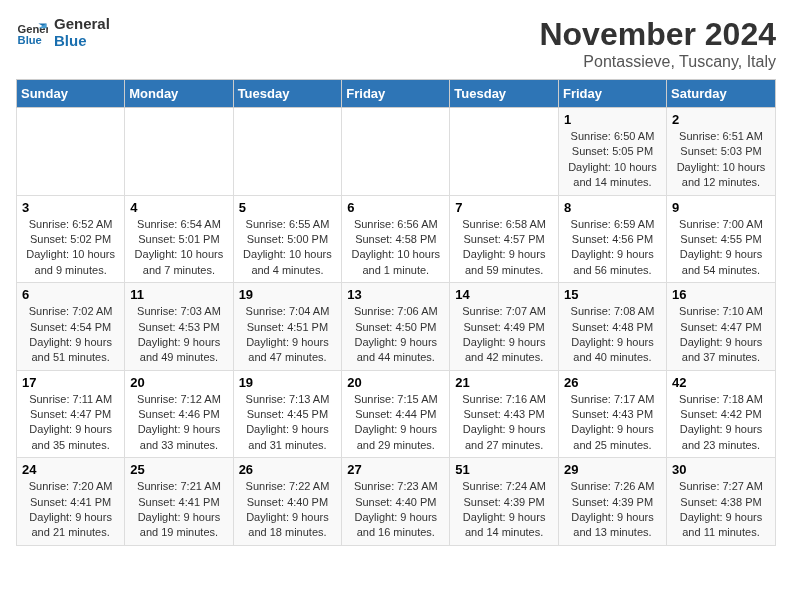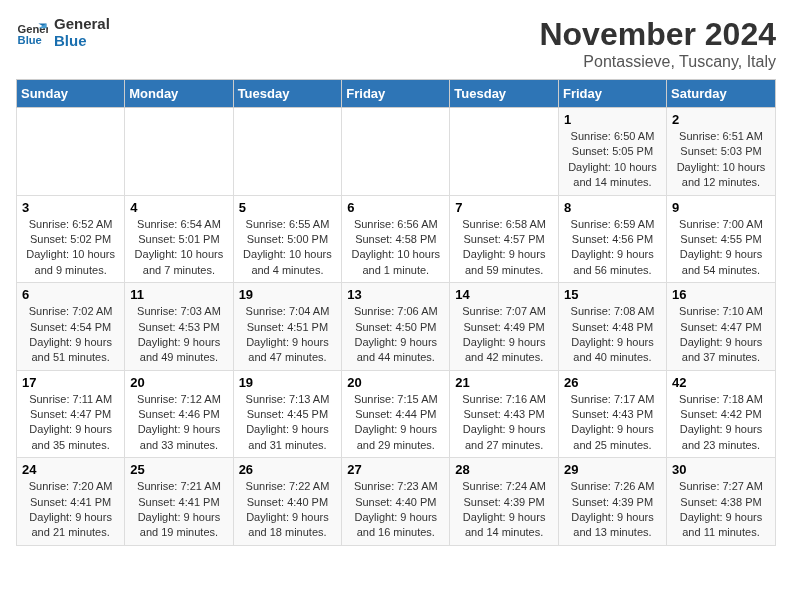--- a/index.html
+++ b/index.html
@@ -229,21 +229,21 @@
         </td>
         <td>
           <span class="day-num">26</span>
           <div class="day-detail">Sunrise: 7:22 AM<br>Sunset: 4:40 PM<br>Daylight: 9 hours and 18 minutes.</div>
         </td>
         <td>
           <span class="day-num">27</span>
           <div class="day-detail">Sunrise: 7:23 AM<br>Sunset: 4:40 PM<br>Daylight: 9 hours and 16 minutes.</div>
         </td>
         <td>
-          <span class="day-num">28</span>
+          <span class="day-num">51</span>
           <div class="day-detail">Sunrise: 7:24 AM<br>Sunset: 4:39 PM<br>Daylight: 9 hours and 14 minutes.</div>
         </td>
         <td>
           <span class="day-num">29</span>
           <div class="day-detail">Sunrise: 7:26 AM<br>Sunset: 4:39 PM<br>Daylight: 9 hours and 13 minutes.</div>
         </td>
         <td>
           <span class="day-num">30</span>
           <div class="day-detail">Sunrise: 7:27 AM<br>Sunset: 4:38 PM<br>Daylight: 9 hours and 11 minutes.</div>
         </td>

